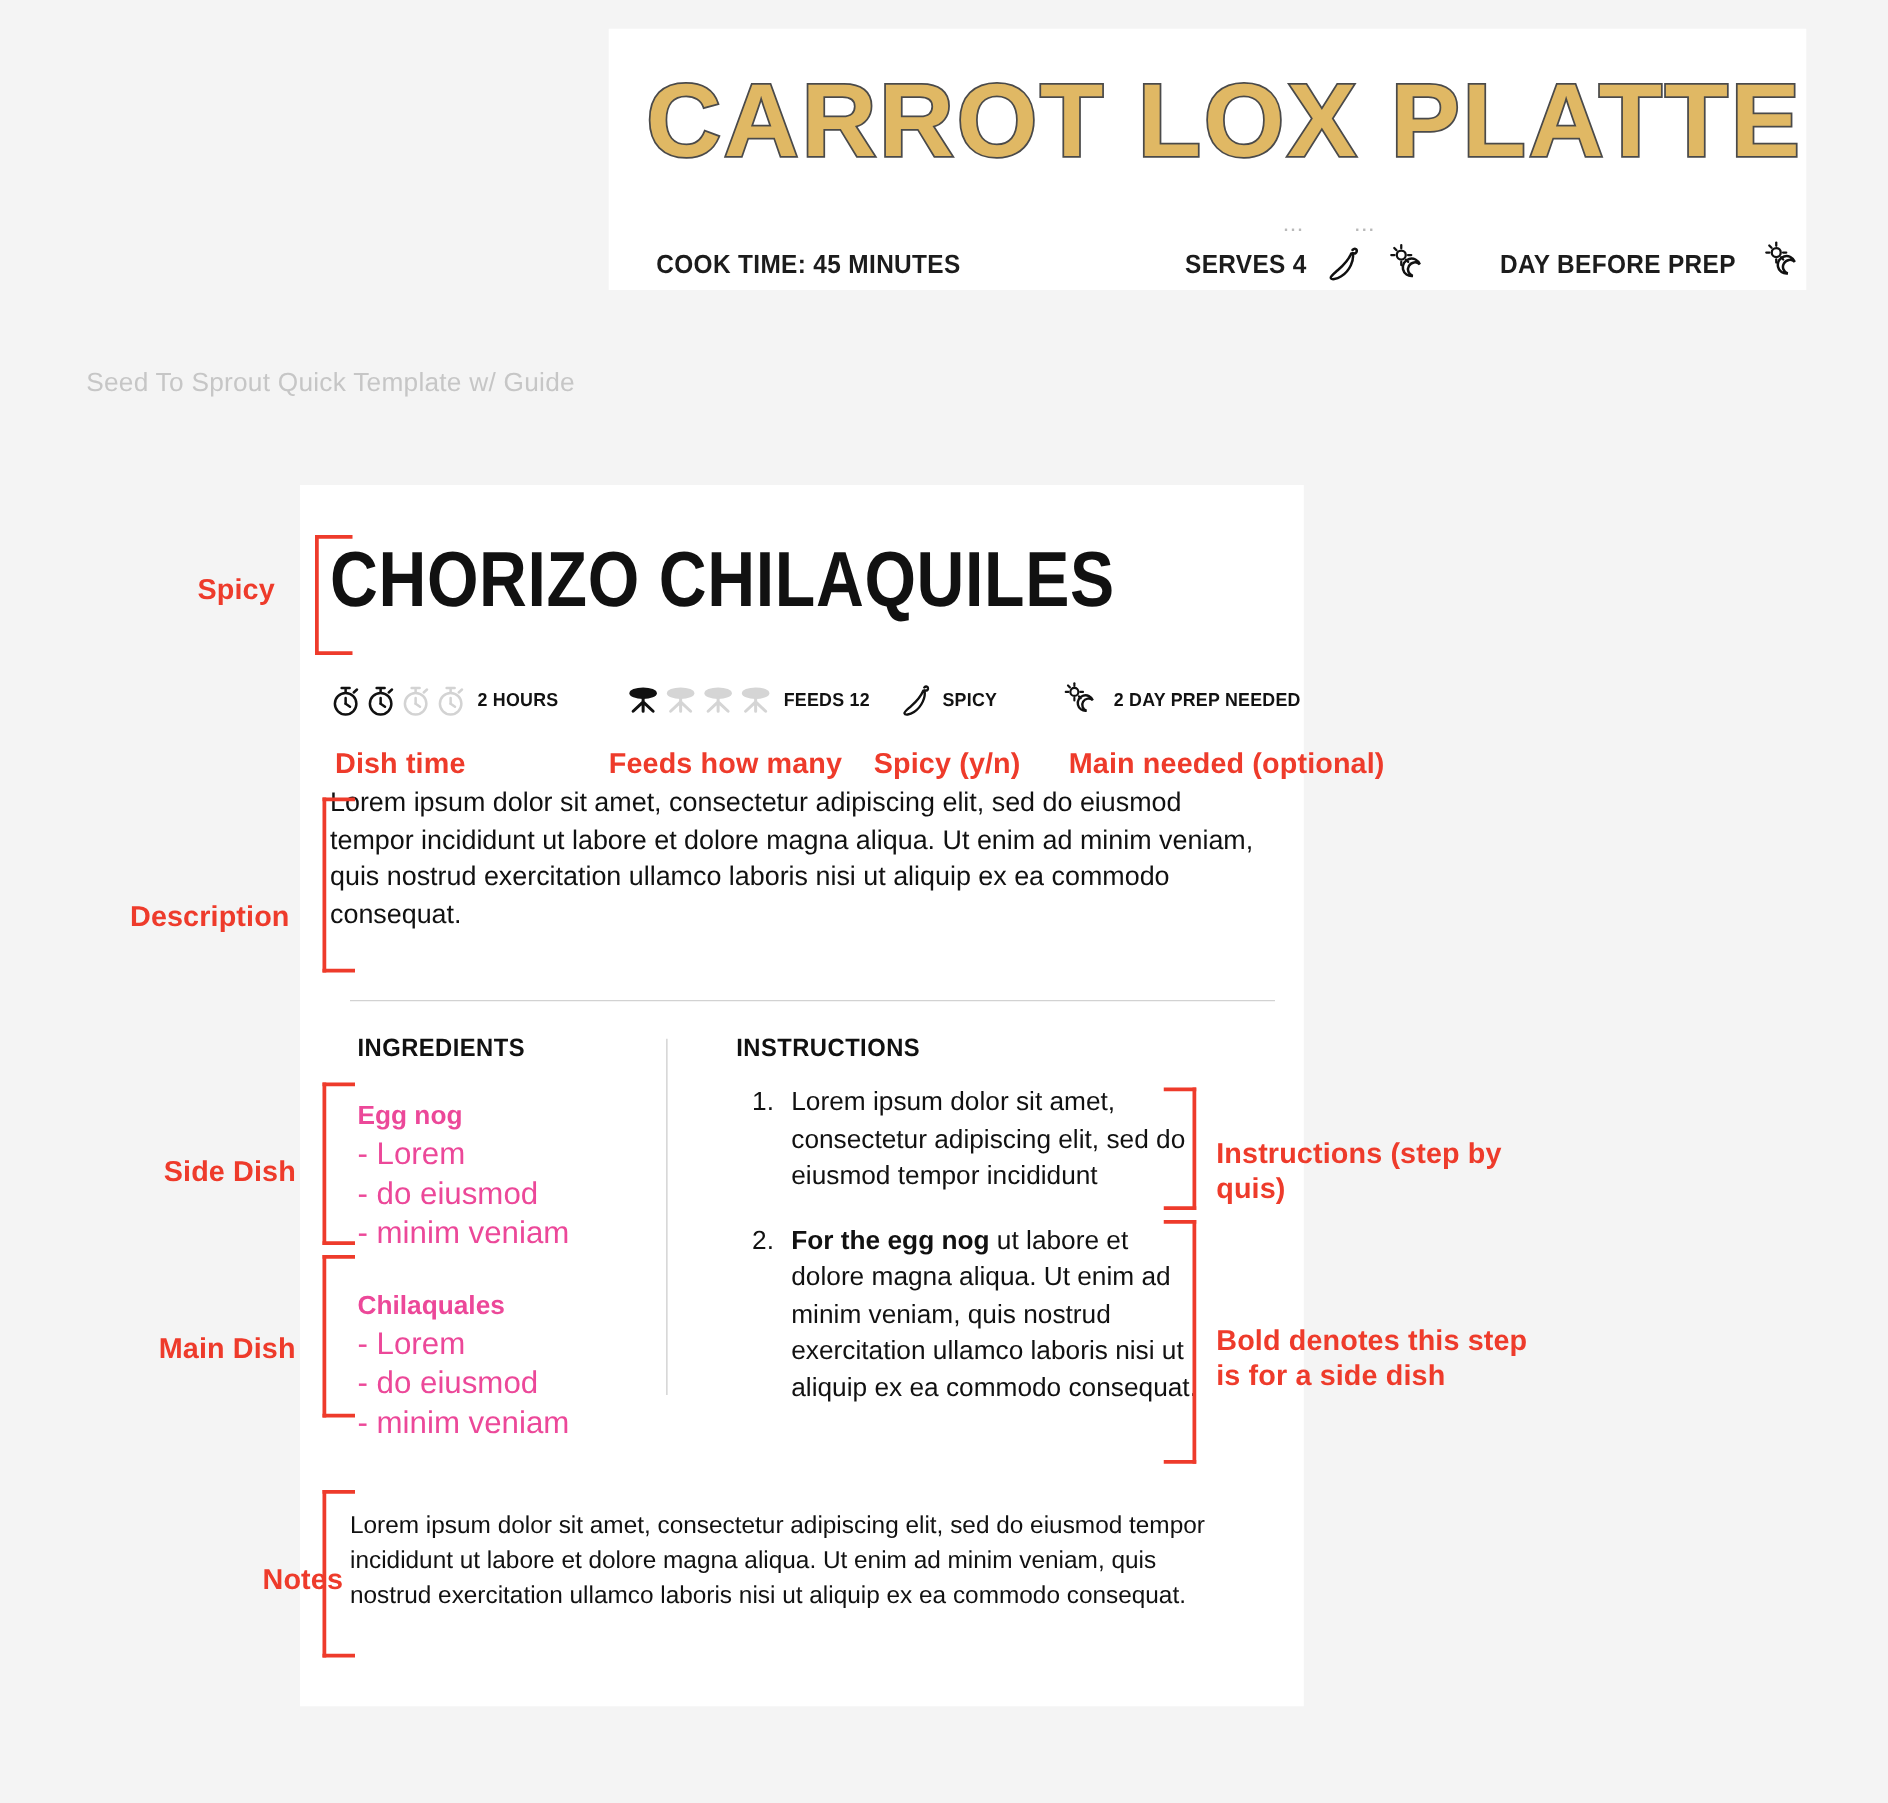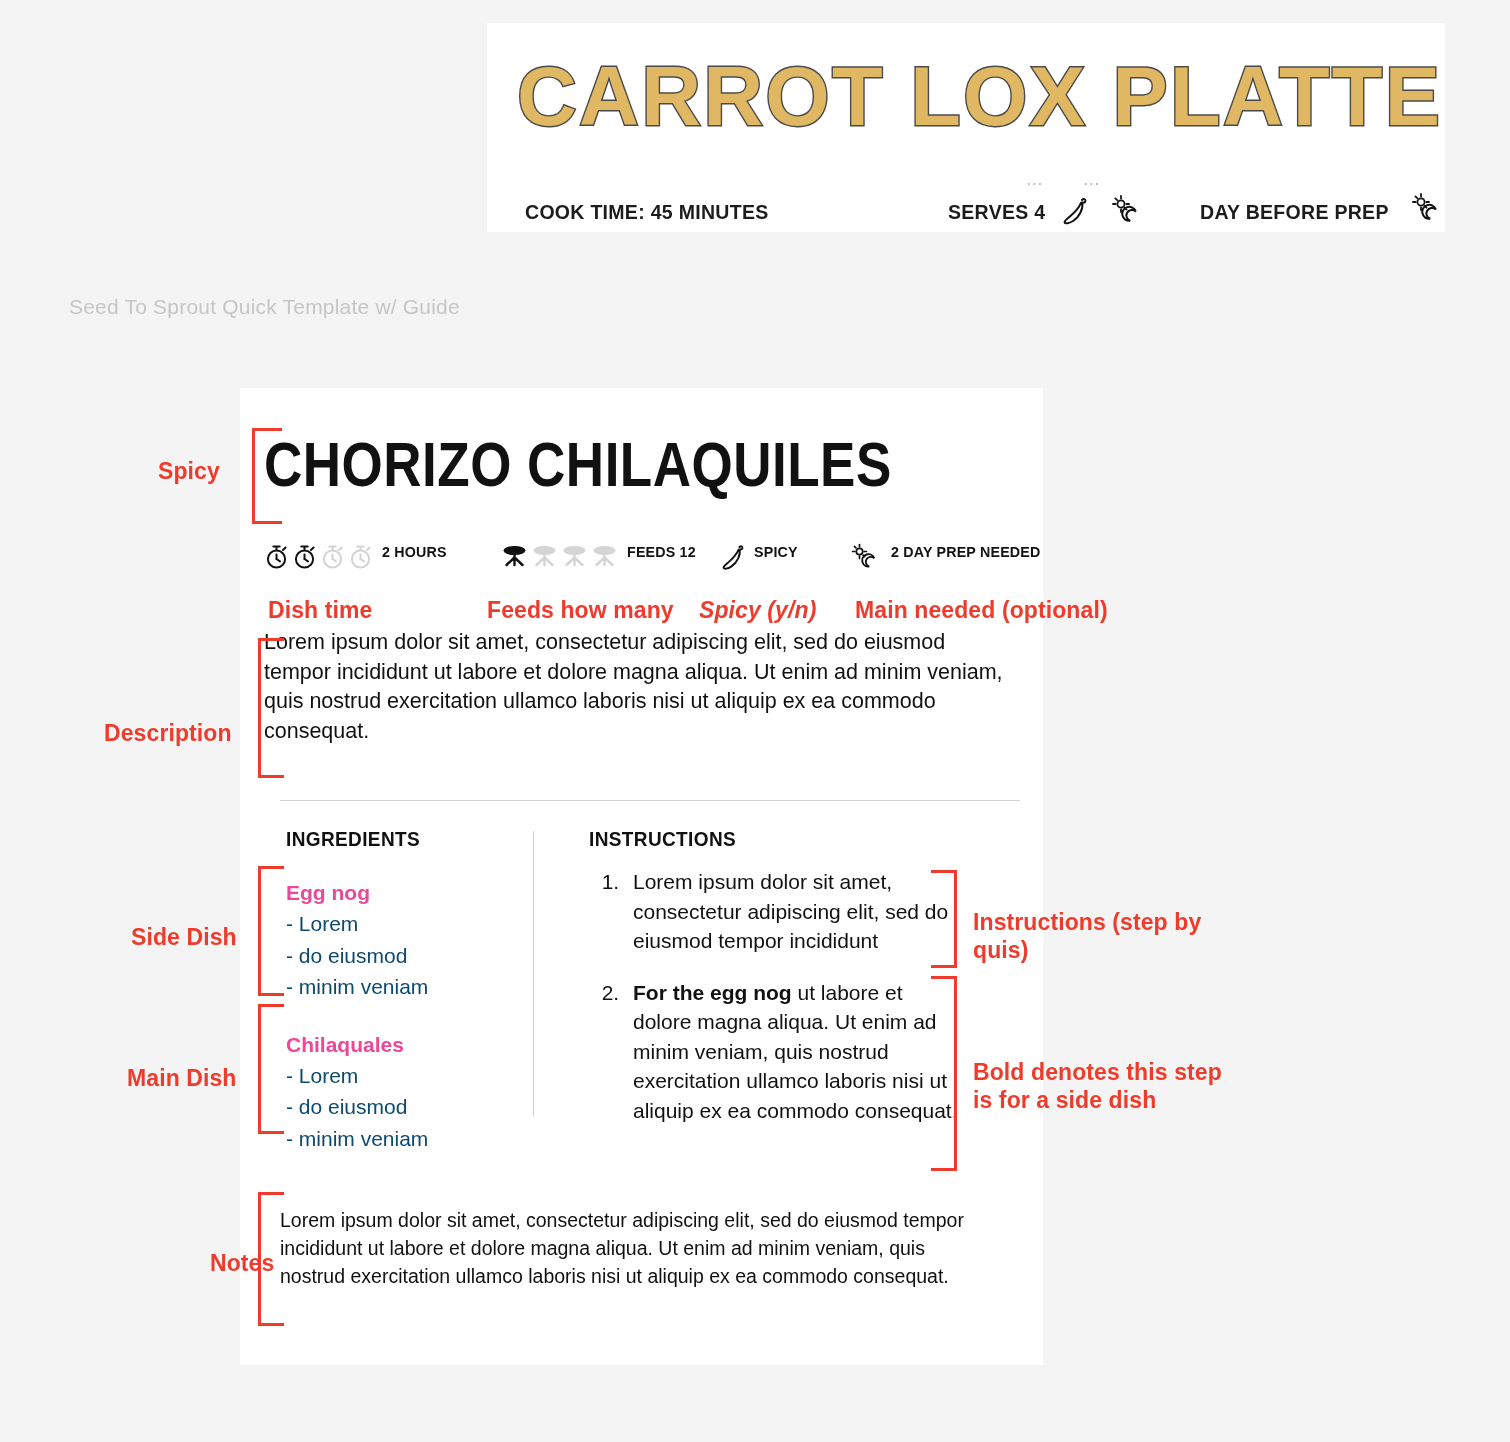--- a/index.html
+++ b/index.html
@@ -115,21 +115,21 @@
   .meta-row {
     position: absolute;
     left: 24px;
     top: 155px;
     width: 770px;
     height: 34px;
   }
   .meta-group {
     position: absolute;
     display: flex;
-    align-items: flex-start;
+    align-items: center;
     gap: 5px;
     height: 34px;
   }
   .meta-label {
     font-family: "Liberation Sans Narrow", "Liberation Sans", sans-serif;
     font-size: 15px;
     font-weight: 700;
     letter-spacing: 0.2px;
     color: #121212;
     white-space: nowrap;
@@ -182,22 +182,22 @@
   .ins-col { position: absolute; left: 325px; top: 0; width: 370px; }
 
   .ing-group { margin-top: 26px; }
   .ing-group-title {
     font-size: 21px;
     font-weight: 700;
     color: #ec4899;
     line-height: 31px;
   }
   .ing-item {
-    font-size: 21px;
-    color: #0c4a6e;
+    font-size: 25px;
+    color: #ec4899;
     line-height: 31.5px;
   }
 
   .ins-list {
     margin: 16px 0 0 0;
     padding-left: 36px;
     list-style-position: outside;
   }
   .ins-list li {
     font-size: 21px;
@@ -431,21 +431,21 @@
   </div>
 
   <div class="notes">Lorem ipsum dolor sit amet, consectetur adipiscing elit, sed do eiusmod tempor incididunt ut labore et dolore magna aliqua. Ut enim ad minim veniam, quis nostrud exercitation ullamco laboris nisi ut aliquip ex ea commodo consequat.</div>
 </div>
 
 <div class="anno-label" style="left:158px; top:458px;">Spicy</div>
 <div class="bracket left" style="left:252px; top:428px; width:30px; height:96px;"></div>
 
 <div class="anno-label" style="left:268px; top:597px;">Dish time</div>
 <div class="anno-label" style="left:487px; top:597px;">Feeds how many</div>
-<div class="anno-label" style="left:699px; top:597px;font-style:italic;">Spicy (y/n)</div>
+<div class="anno-label" style="left:699px; top:597px;">Spicy (y/n)</div>
 <div class="anno-label" style="left:855px; top:597px;">Main needed (optional)</div>
 
 <div class="anno-label" style="left:104px; top:688px;margin-top:32px;">Description</div>
 <div class="bracket left" style="left:258px; top:638px; width:26px; height:140px;"></div>
 
 <div class="anno-label" style="left:131px; top:924px;">Side Dish</div>
 <div class="bracket left" style="left:258px; top:866px; width:26px; height:130px;"></div>
 
 <div class="anno-label" style="left:127px; top:1065px;">Main Dish</div>
 <div class="bracket left" style="left:258px; top:1004px; width:26px; height:130px;"></div>

